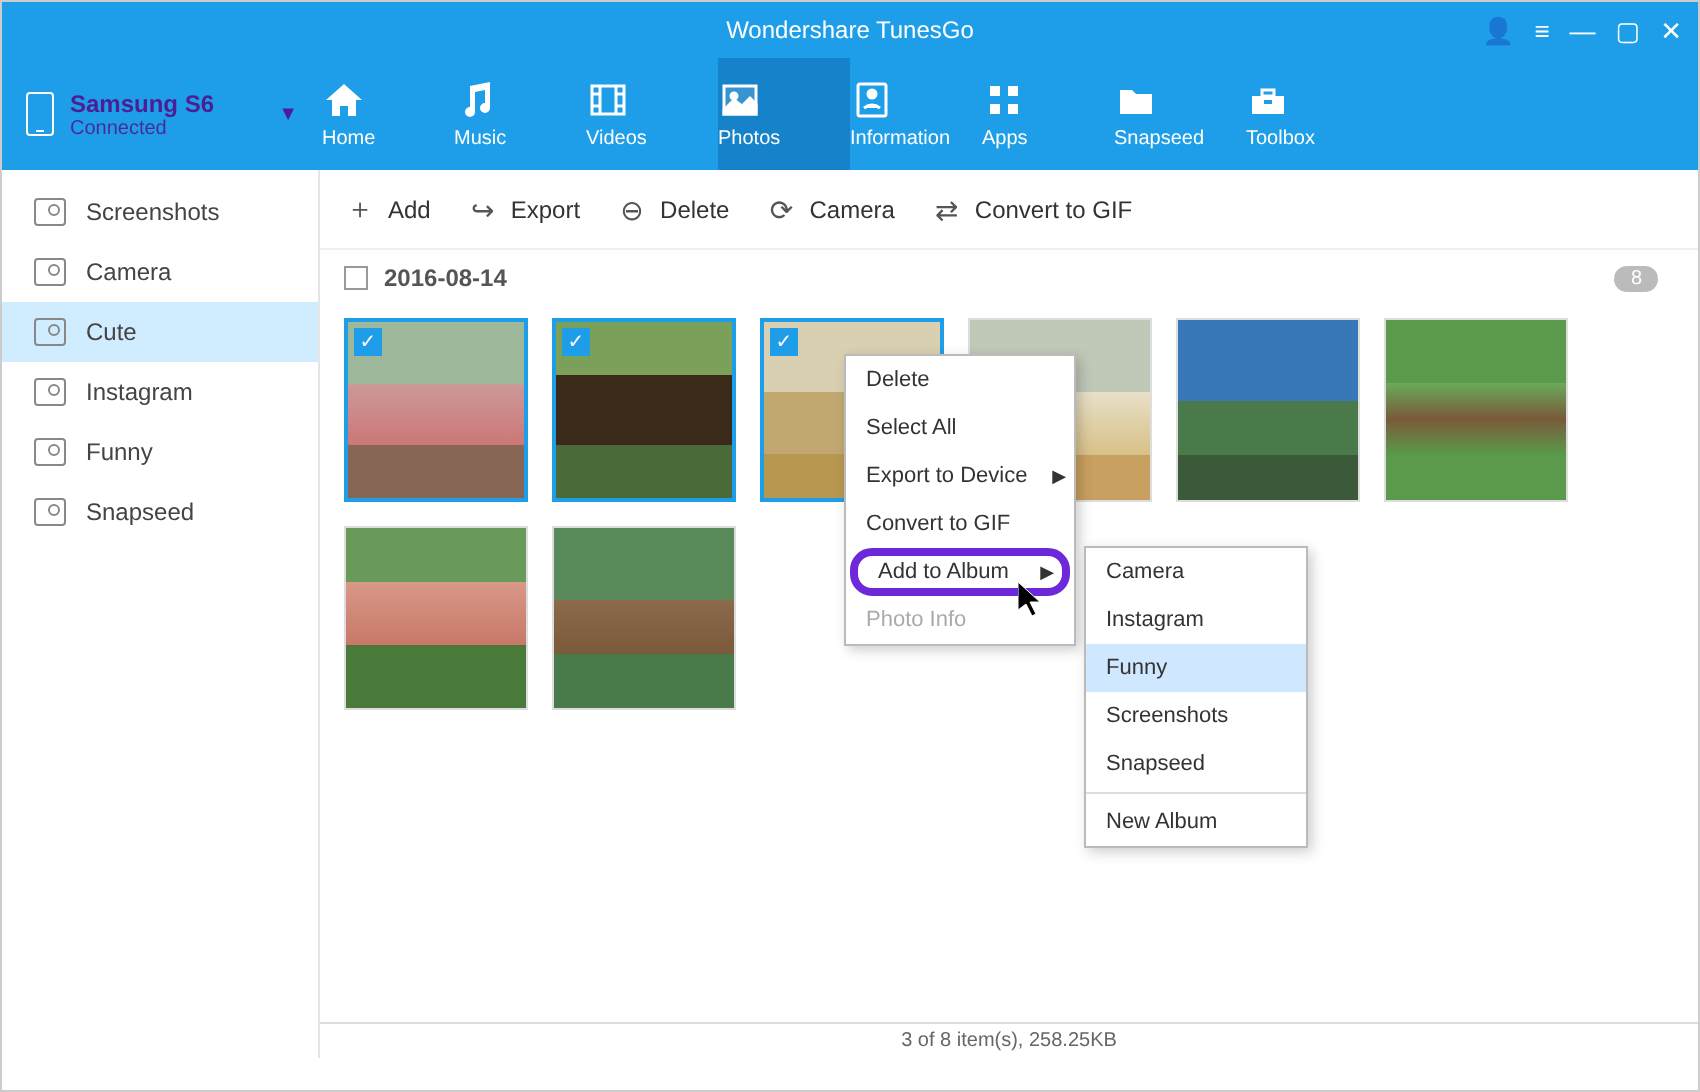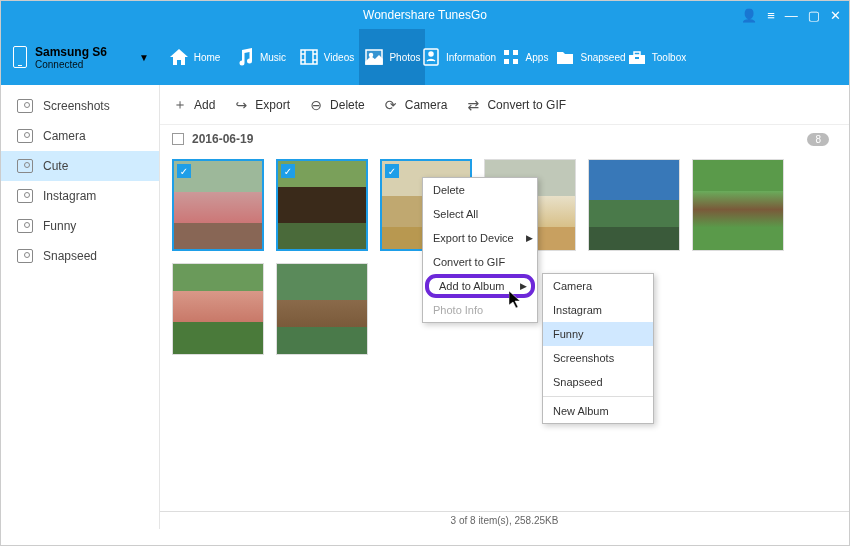--- a/index.html
+++ b/index.html
@@ -1,29 +1,29 @@
 <!DOCTYPE html>
 <html><head>
 <meta charset="utf-8">
 <style>
 *{margin:0;padding:0;box-sizing:border-box;font-family:Arial,sans-serif}
 body{width:850px;height:546px;overflow:hidden;background:#fff;border:1px solid #ccc}
 .titlebar{height:28px;background:#1e9ee8;display:flex;align-items:center;justify-content:center;position:relative;color:#fff;font-size:12px}
 .titlebar-controls{position:absolute;right:8px;top:0;height:28px;display:flex;align-items:center;gap:10px}
 .titlebar-controls span{cursor:pointer;font-size:13px}
 .header{height:56px;background:#1e9ee8;display:flex;align-items:stretch}
-.device-selector{width:160px;display:flex;align-items:center;padding:0 12px;color:#000000;gap:8px;cursor:pointer}
+.device-selector{width:160px;display:flex;align-items:center;padding:0 12px;color:#4c1d95;gap:8px;cursor:pointer}
 .device-selector .phone-icon{width:14px;height:22px;border:1.5px solid #fff;border-radius:2px;position:relative}
 .device-selector .phone-icon::after{content:"";position:absolute;bottom:1px;left:50%;transform:translateX(-50%);width:4px;height:1.5px;background:#fff}
 .device-text{flex:1}
 .device-name{font-size:12px;font-weight:bold}
 .device-status{font-size:10px;opacity:.9}
 .chevron{font-size:10px}
 .navbar{flex:1;display:flex;align-items:stretch}
-.nav-item{width:66px;display:flex;flex-direction:row;align-items:center;justify-content:center;color:#fff;cursor:pointer;gap:4px}
+.nav-item{width:66px;display:flex;flex-direction:column;align-items:flex-start;justify-content:center;color:#fff;cursor:pointer;gap:4px}
 .nav-item.active{background:#1582c9}
 .nav-icon{width:22px;height:20px;display:flex;align-items:center;justify-content:center}
 .nav-label{font-size:10px}
 .body{display:flex;height:444px}
 .sidebar{width:159px;border-right:1px solid #e5e5e5;padding-top:6px}
 .sidebar-item{height:30px;display:flex;align-items:center;padding:0 16px;gap:10px;font-size:12px;color:#444;cursor:pointer}
 .sidebar-item.active{background:#d0ecff}
 .sidebar-icon{width:16px;height:14px;border:1.4px solid #888;border-radius:2px;position:relative}
 .sidebar-icon::after{content:"";position:absolute;top:2px;right:2px;width:4px;height:4px;border:1px solid #888;border-radius:50%}
 .content{flex:1;display:flex;flex-direction:column}
@@ -203,21 +203,21 @@
           <span class="tb-icon">⟳</span>
           <span>Camera</span>
         </div>
       <div class="tb-btn">
           <span class="tb-icon">⇄</span>
           <span>Convert to GIF</span>
         </div>
     </div>
     <div class="date-header">
       <div class="date-check"></div>
-      <span class="date-text">2016-06-19</span>
+      <span class="date-text">2016-08-14</span>
       <span class="date-badge">8</span>
     </div>
     <div class="grid" id="grid">
         <div class="thumb selected">
           <div class="thumb-img" style="background:linear-gradient(to bottom,#9db89a 35%,#c99 35%,#c77 70%,#865 70%)"></div>
           <div class="check">✓</div>
         </div>
         <div class="thumb selected">
           <div class="thumb-img" style="background:linear-gradient(to bottom,#7aa05a 30%,#3a2a1a 30%,#3a2a1a 70%,#4a6a3a 70%)"></div>
           <div class="check">✓</div>

